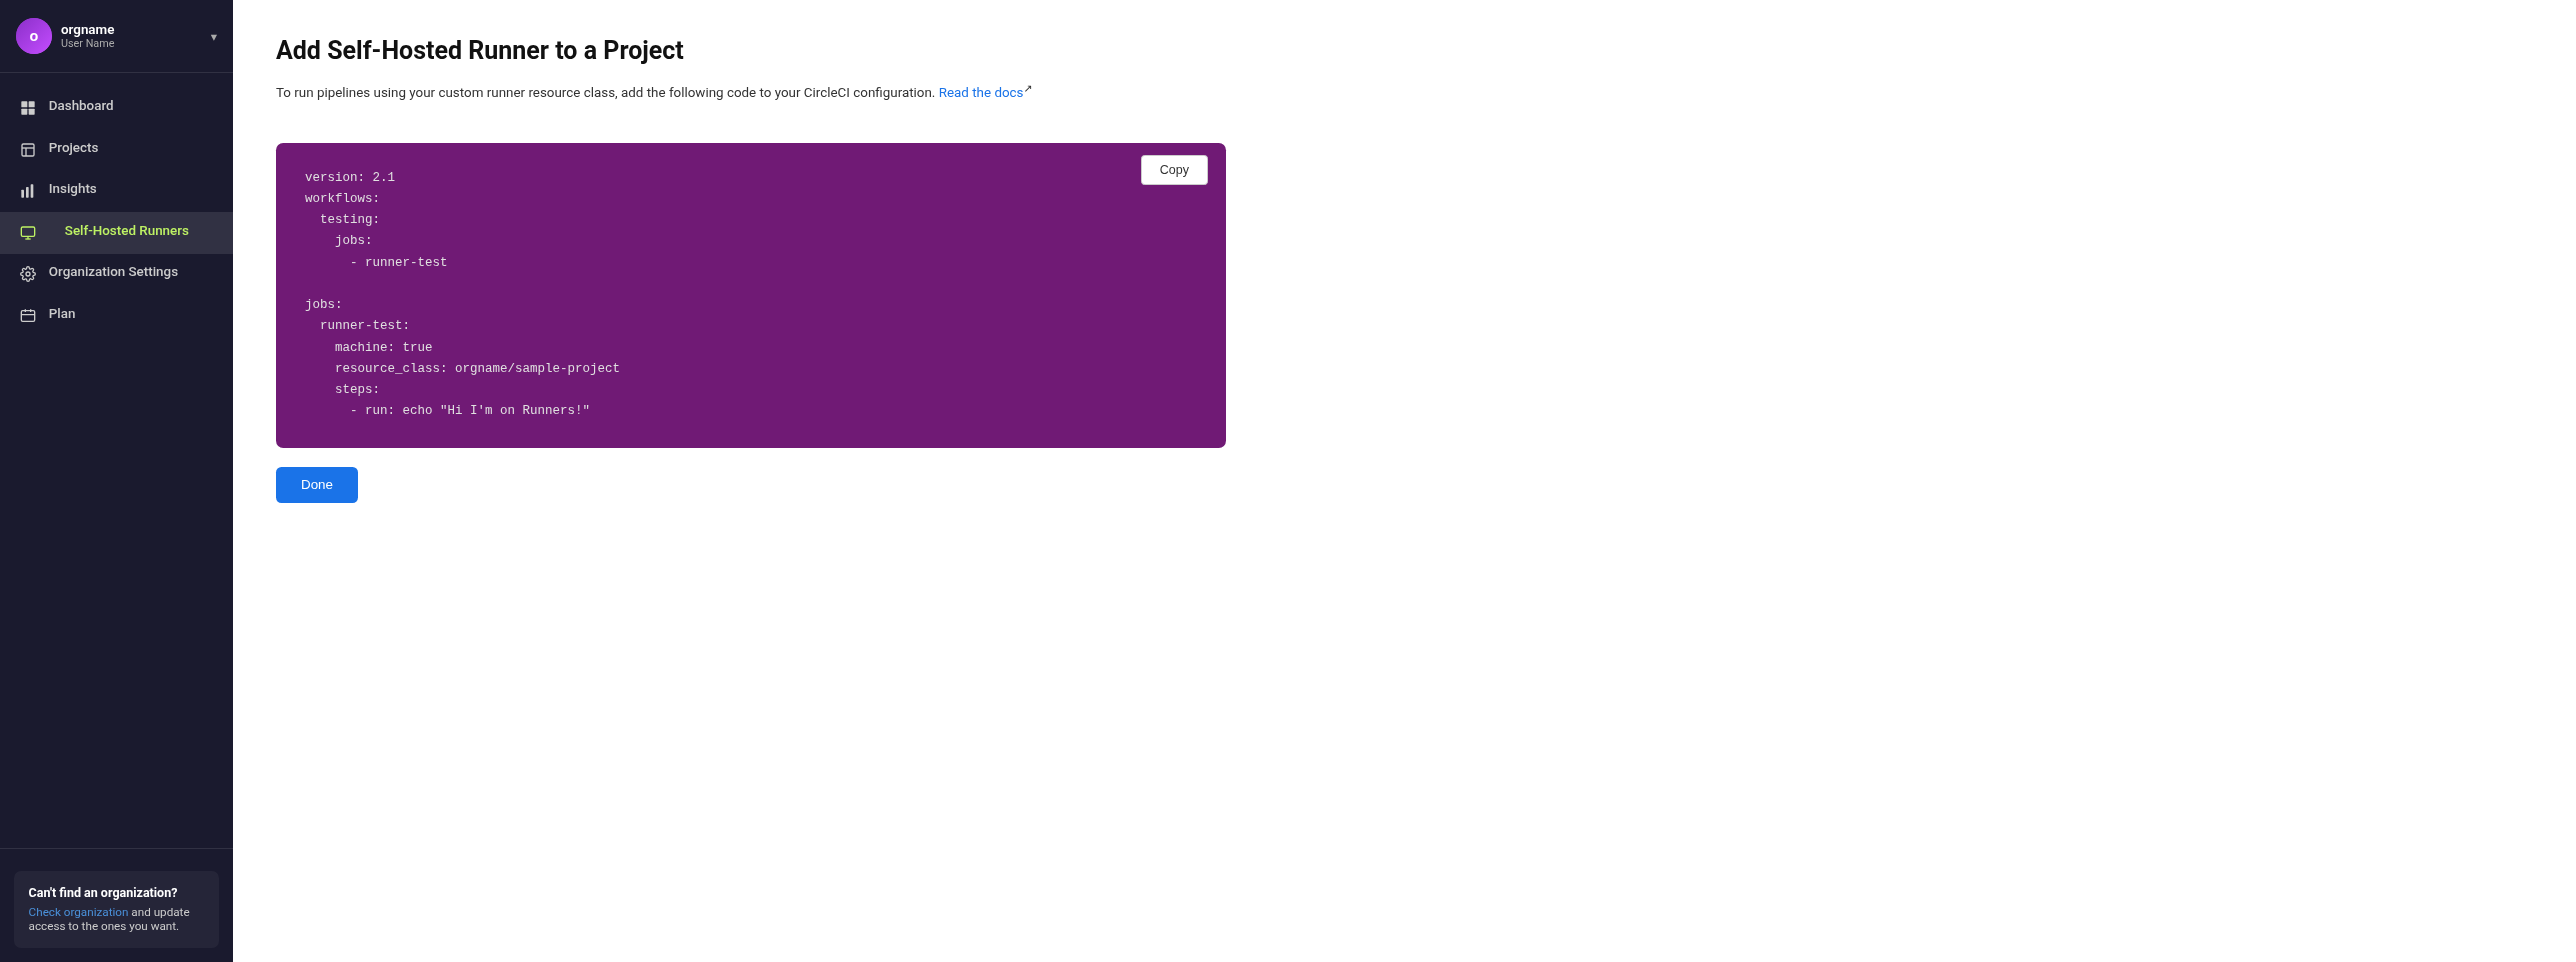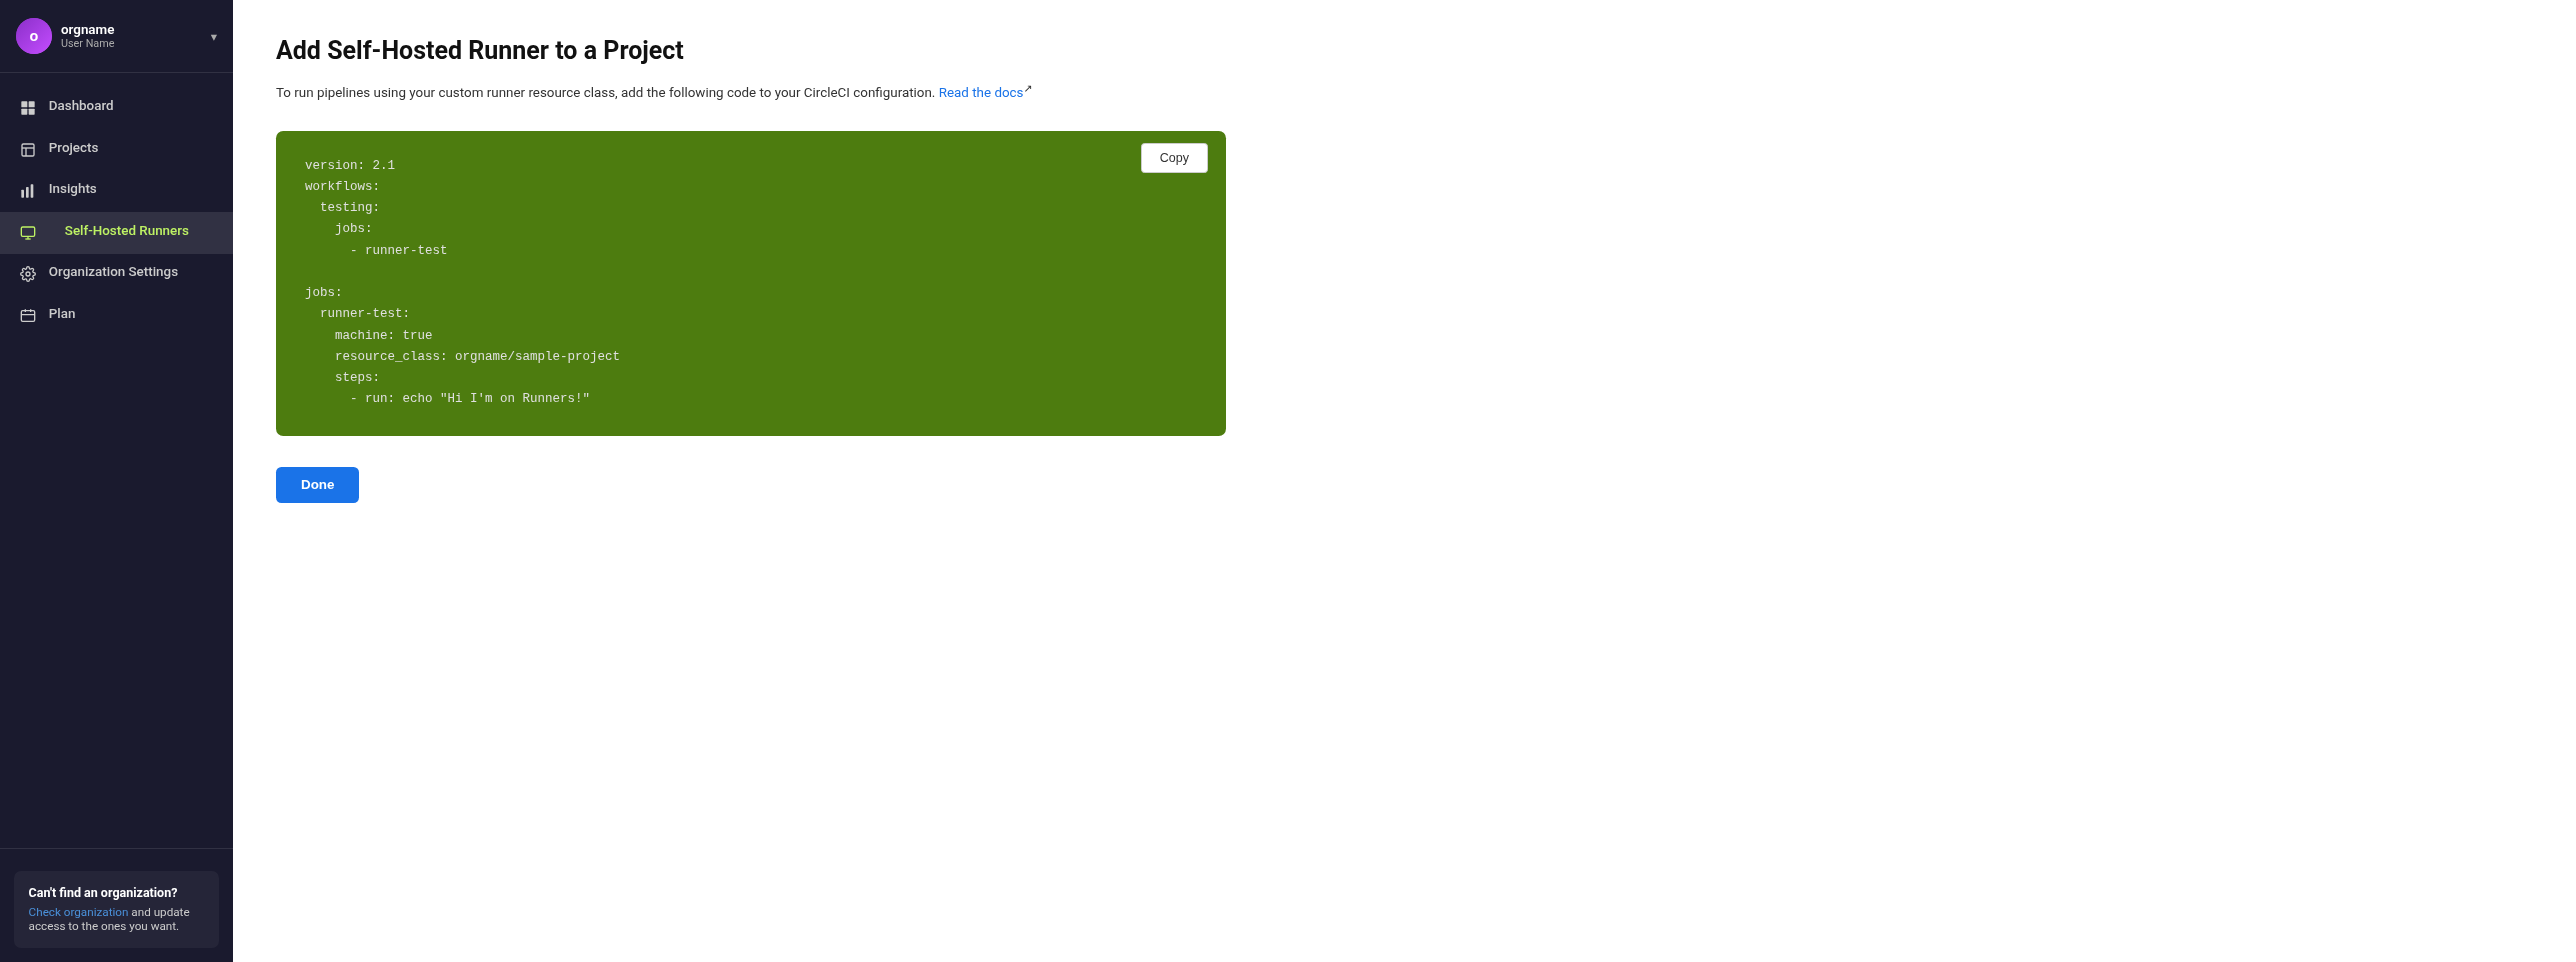--- a/index.html
+++ b/index.html
@@ -148,21 +148,21 @@
     .page-title {
       font-size: 25px;
       font-weight: 700;
       color: #111;
       margin-bottom: 16px;
     }
 
     .description {
       font-size: 13.4px;
       color: #333;
-      margin-bottom: 27px;
+      margin-bottom: 39px;
       line-height: 1.5;
     }
 
     .read-docs-link {
       color: #1a73e8;
       text-decoration: none;
       cursor: pointer;
     }
 
     .external-icon {
@@ -172,24 +172,24 @@
 
     .instruction-text {
       font-size: 15.2px;
       font-weight: 600;
       color: #111;
       margin-bottom: 18px;
     }
 
     .code-block-wrapper {
       position: relative;
-      background: #4d7c0f;
+      background: #701a75;
       border-radius: 7.2px;
       padding: 25px 29px;
-      margin-bottom: 31px;
+      margin-bottom: 19px;
       max-width: 950px;
     }
 
     .code-block {
       font-family: 'Courier New', Courier, monospace;
       font-size: 12.5px;
       color: #e0e0e0;
       line-height: 1.7;
       white-space: pre;
     }
@@ -209,21 +209,21 @@
       transition: background 0.15s;
     }
 
     .done-btn {
       background: #1a73e8;
       color: #fff;
       border: none;
       border-radius: 5.4px;
       padding: 10.8px 25px;
       font-size: 13.4px;
-      font-weight: 700;
+      font-weight: 400;
       cursor: pointer;
       transition: background 0.15s;
     }
   </style>
 </head>
 <body>
 
 <div class="sidebar">
   <div class="org-header">
     <div class="org-avatar">

